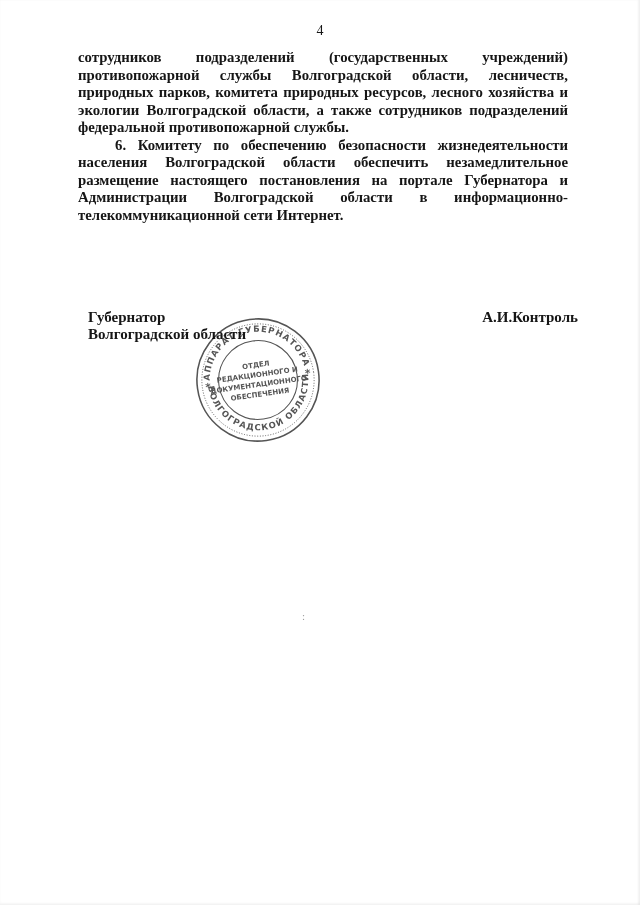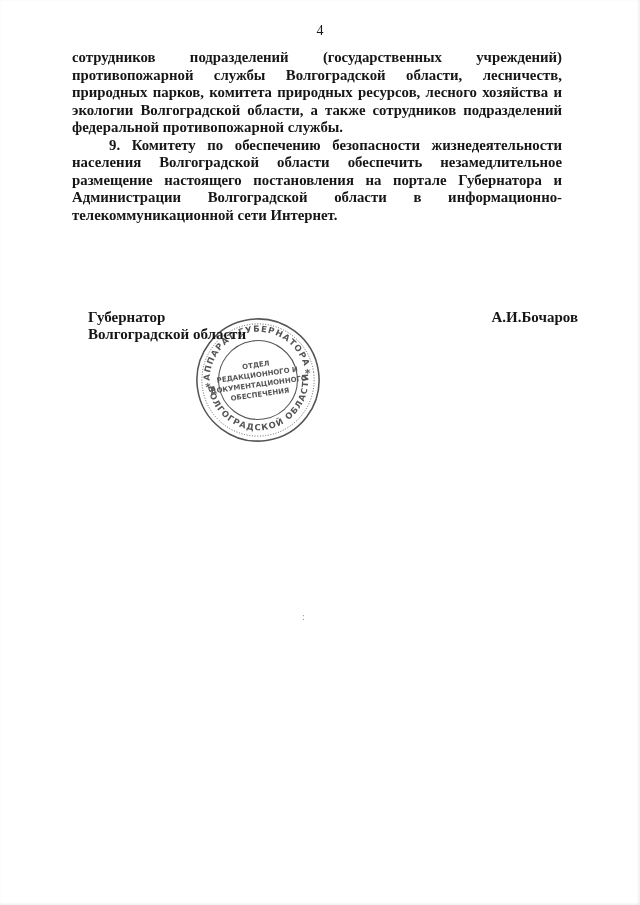--- a/index.html
+++ b/index.html
@@ -22,21 +22,21 @@
     position: absolute;
     top: 23px;
     left: 0;
     width: 100%;
     text-align: center;
     font-size: 14px;
   }
   .body-text {
     position: absolute;
     top: 49px;
-    left: 72px;
+    left: 78px;
     width: 490px;
     font-size: 14.8px;
     line-height: 17.5px;
     text-align: justify;
     font-weight: 600;
   }
   .para {
     margin: 0;
     text-indent: 37px;
   }
@@ -92,29 +92,29 @@
 </style>
 </head>
 <body>
 
 <div class="page">
 
   <div class="page-number">4</div>
 
   <div class="body-text">
     <p class="para no-indent">сотрудников подразделений (государственных учреждений) противопожарной службы Волгоградской области, лесничеств, природных парков, комитета природных ресурсов, лесного хозяйства и экологии Волгоградской области, а также сотрудников подразделений федеральной противопожарной службы.</p>
-    <p class="para">9. Комитету по обеспечению безопасности жизнедеятельности населения Волгоградской области обеспечить незамедлительное размещение настоящего постановления на портале Губернатора и Администрации Волгоградской области в информационно-телекоммуникационной сети Интернет.</p>
+    <p class="para">6. Комитету по обеспечению безопасности жизнедеятельности населения Волгоградской области обеспечить незамедлительное размещение настоящего постановления на портале Губернатора и Администрации Волгоградской области в информационно-телекоммуникационной сети Интернет.</p>
   </div>
 
   <div class="signature">
     <div>
       <div>Губернатор</div>
       <div>Волгоградской области</div>
     </div>
-    <div>А.И.Бочаров</div>
+    <div>А.И.Контроль</div>
   </div>
 
   <div class="stamp">
     <svg width="130" height="130" viewBox="0 0 132 132">
       <defs>
         <path id="arc-top" d="M 17,66 A 49,49 0 0 1 115,66"></path>
         <path id="arc-bottom" d="M 15,66 A 51,51 0 0 0 117,66"></path>
       </defs>
       <circle cx="66" cy="66" r="62" fill="none" stroke-width="1.6" stroke="#3d3d3d"></circle>
       <circle cx="66" cy="66" r="57" fill="none" stroke-width="0.9" stroke-dasharray="1,1.7" stroke="#3d3d3d"></circle>

